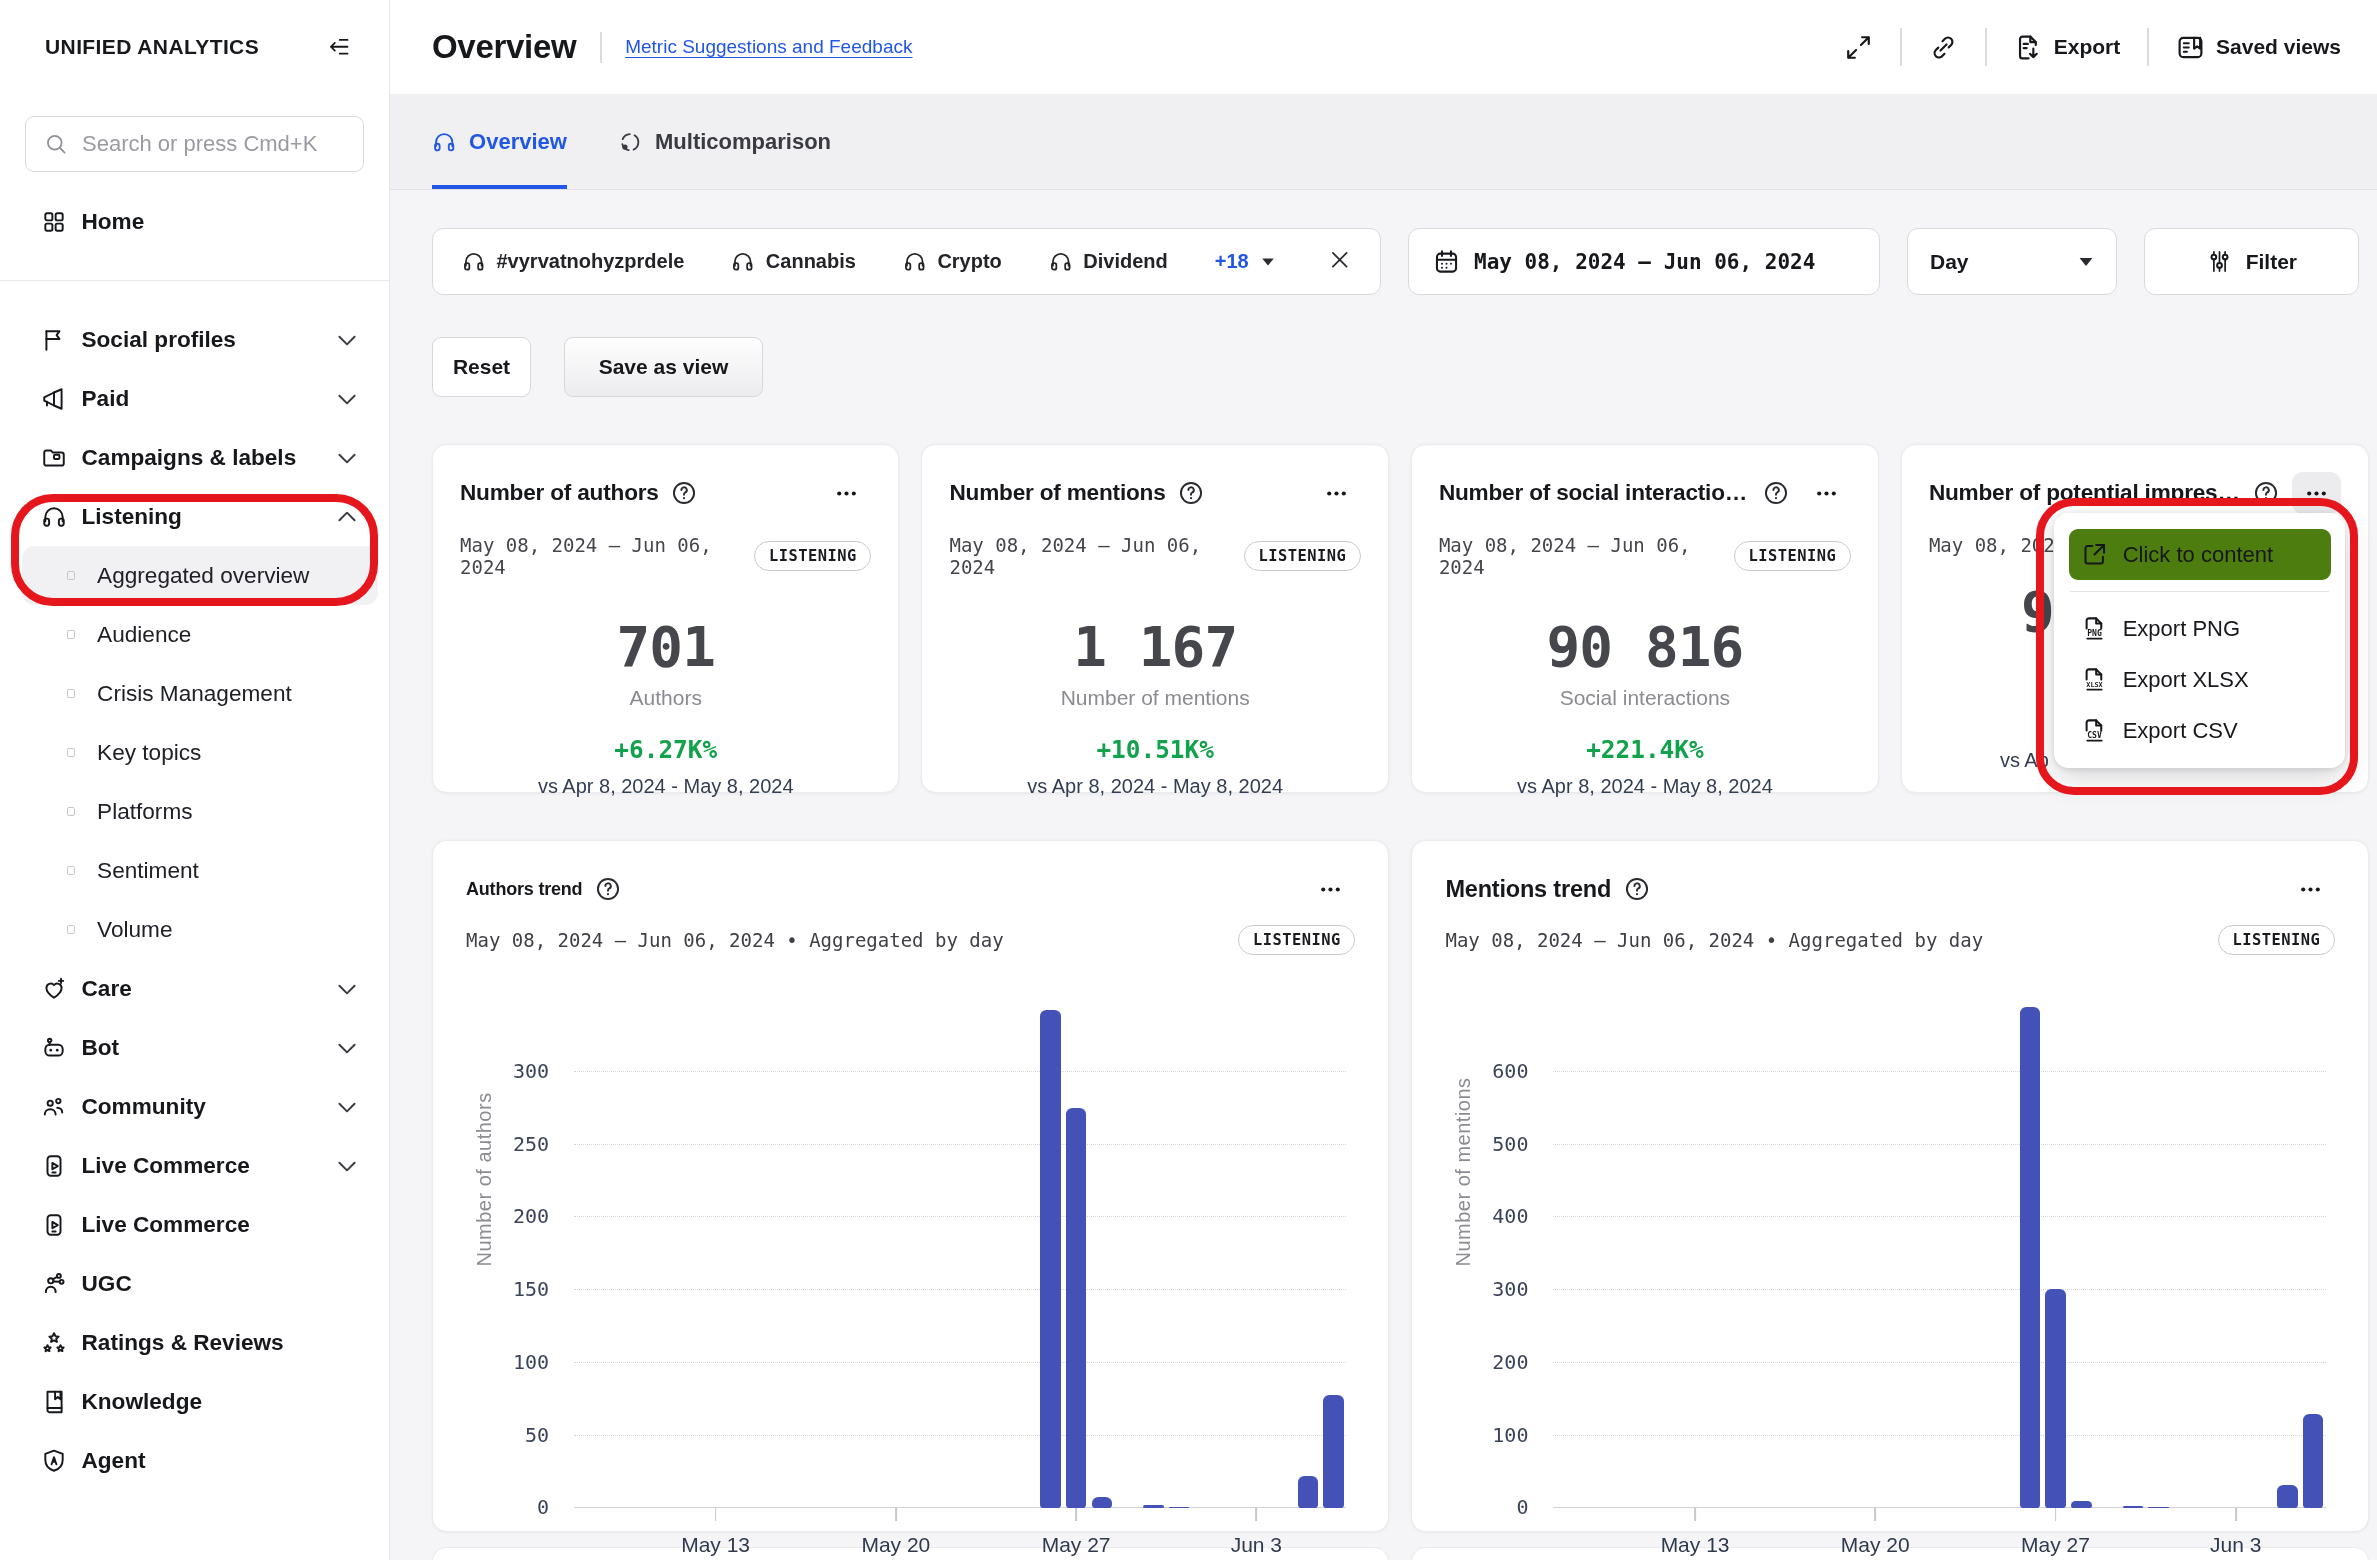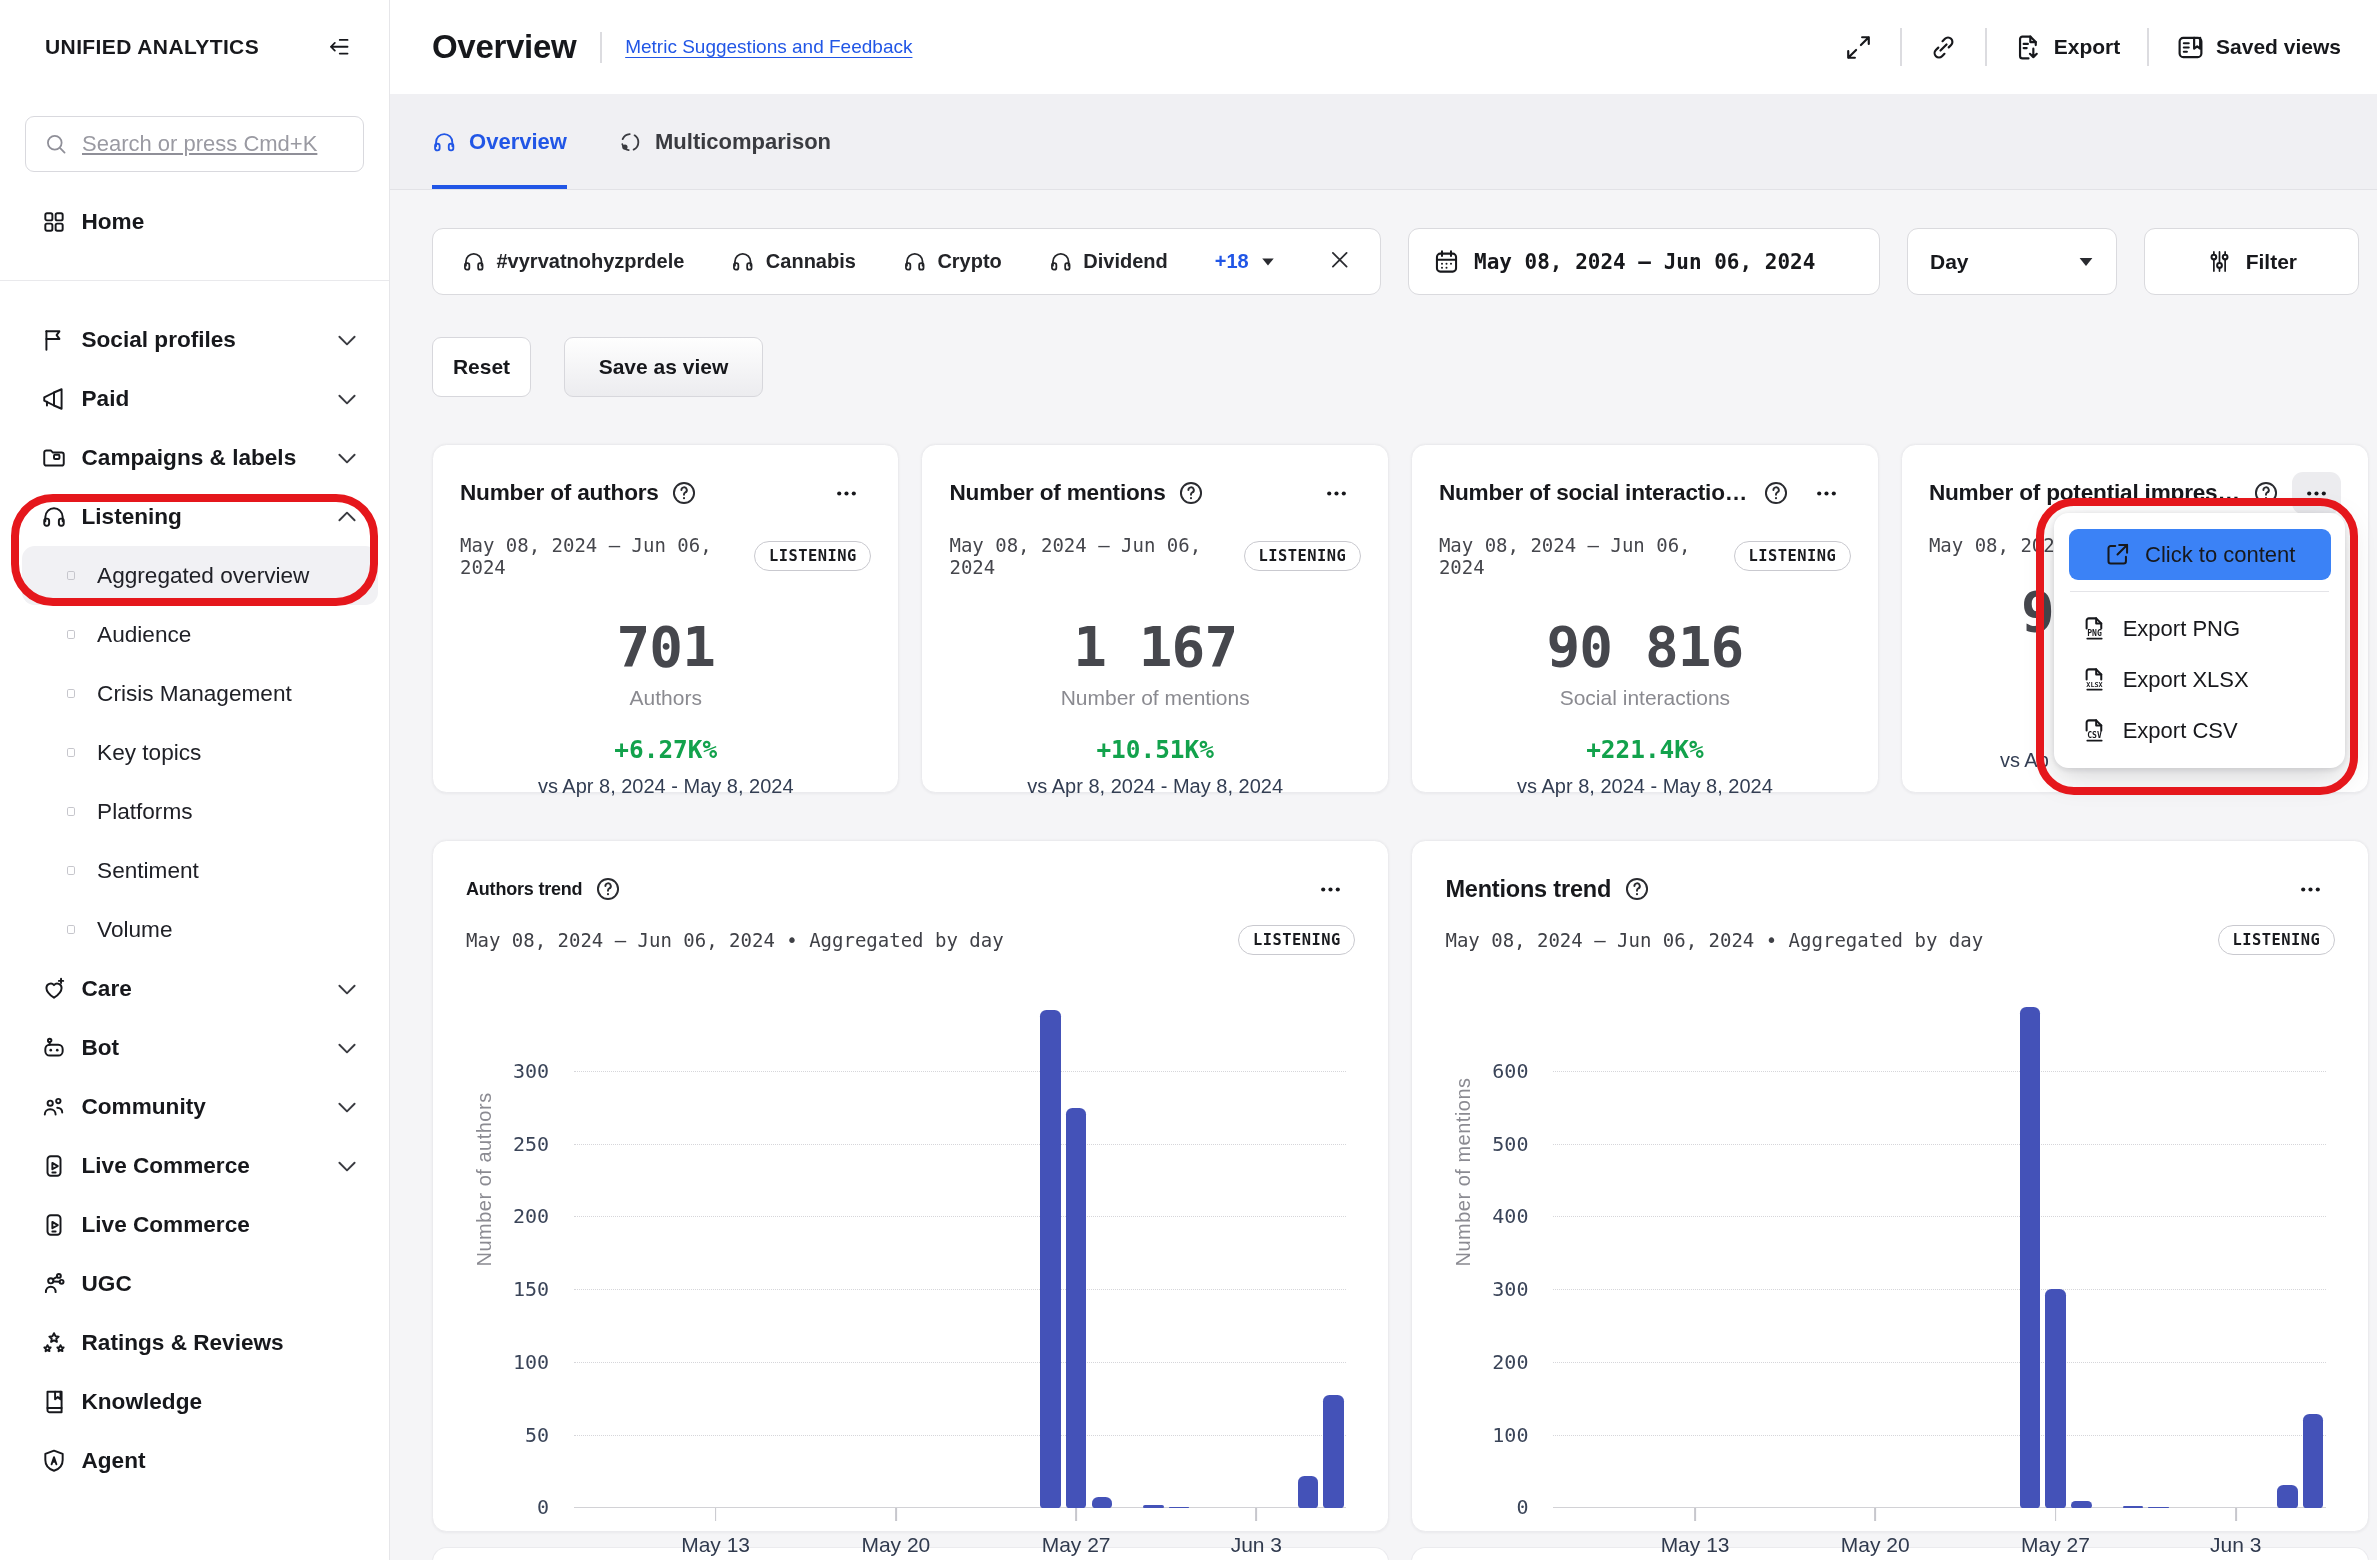--- a/index.html
+++ b/index.html
@@ -9,21 +9,21 @@
   svg.icn { stroke:currentColor; fill:none; stroke-width:1.8; stroke-linecap:round; stroke-linejoin:round; flex:none; }
 
   .app { position:relative; width:2377px; height:1560px; display:flex; }
 
   
   .sidebar { width:390px; height:100%; background:#fff; border-right:0.9px solid #e6e6e9; flex:none; }
   .brand-row { height:94px; display:flex; align-items:center; justify-content:space-between; padding:0 33px 0 45px; }
   .brand { font-size:21px; font-weight:700; letter-spacing:0.4px; }
   .collapse-btn { width:34px; height:34px; display:flex; align-items:center; justify-content:center; cursor:pointer; }
   .search-box { margin:22px 25px 0 25px; height:56px; border:1.8px solid #d9d9de; border-radius:9px;
-    display:flex; align-items:center; gap:14.5px; padding:0 18px; color:#8f8f98;text-decoration:underline; }
+    display:flex; align-items:center; gap:14.5px; padding:0 18px; color:#8f8f98; }
   .search-box input { border:none; outline:none; font-size:22px; color:#17181c; width:100%;
     font-family:"Liberation Sans", sans-serif; background:transparent; }
   .search-box input::placeholder { color:#9a9aa2; }
   nav { padding-top:20px; }
   .nav-item { height:59px; display:flex; align-items:center; gap:14.5px; padding:0 29px 0 41px;
     font-size:22.6px; font-weight:700; color:#17181c; cursor:pointer; }
   .nav-item svg.icn { width:26px; height:26px; }
   .chev { margin-left:auto; width:22px; height:22px; color:#3a3b41; }
   .nav-divider { border-top:0.9px solid #e9e9ec; margin:29px 0; }
   .sub-item { height:59px; display:flex; align-items:center; gap:22px; padding-left:67px;
@@ -92,21 +92,21 @@
   .num-label { font-size:21px; color:#8a8a90; margin-top:7.2px; }
   .delta { font-size:24.4px; font-weight:700; color:#12a24c; margin-top:25px; }
   .vs { font-size:20px; color:#333e53; margin-top:11px; }
 
   
   .ctx-menu { position:absolute; left:2054px; top:513px; width:291px; height:255px; background:#fff;
     border-radius:14.5px; box-shadow:0 9px 31px rgba(15,15,25,.18), 0 1.8px 5.4px rgba(15,15,25,.10);
     padding:16.3px 14.5px; z-index:30; }
   .menu-item { display:flex; align-items:center; gap:14.5px; height:51px; padding:0 12.7px; border-radius:9px;
     font-size:22px; color:#17181c; cursor:pointer; }
-  .menu-item.hl { background:#3b82f6;justify-content:center; }
+  .menu-item.hl { background:#4d7c0f; }
   .menu-item svg { width:27px; height:27px; }
   .menu-div { border-top:0.9px solid #e4e4e8; margin:11px 1.8px; }
 
   
   .charts-row { display:flex; gap:22px; margin-top:47px; }
   .chart-card { width:960px; height:692px; background:#fff; border:0.9px solid #ebebee; border-radius:14.5px;
     box-shadow:0 0.9px 2.7px rgba(25,25,35,.05); padding:27px 33px 0; position:relative; }
   .chart-sub-row { display:flex; align-items:center; margin-top:14.5px; }
   .chart-sub { font-size:19px; color:#3f4046; }
   .plot-wrap { position:relative; margin:47px 9px 0 108px; height:506px; }

